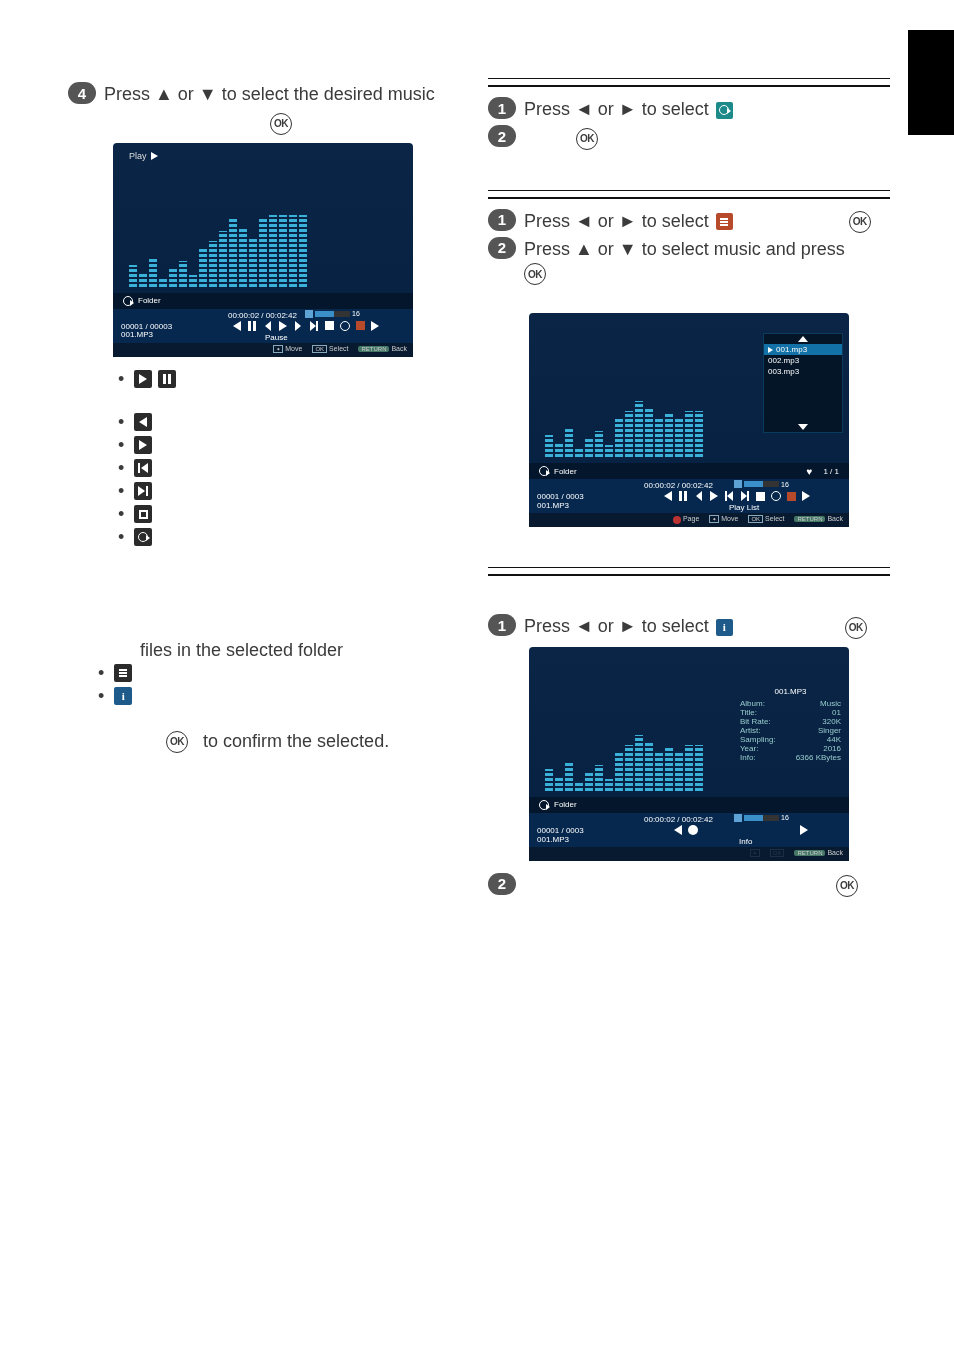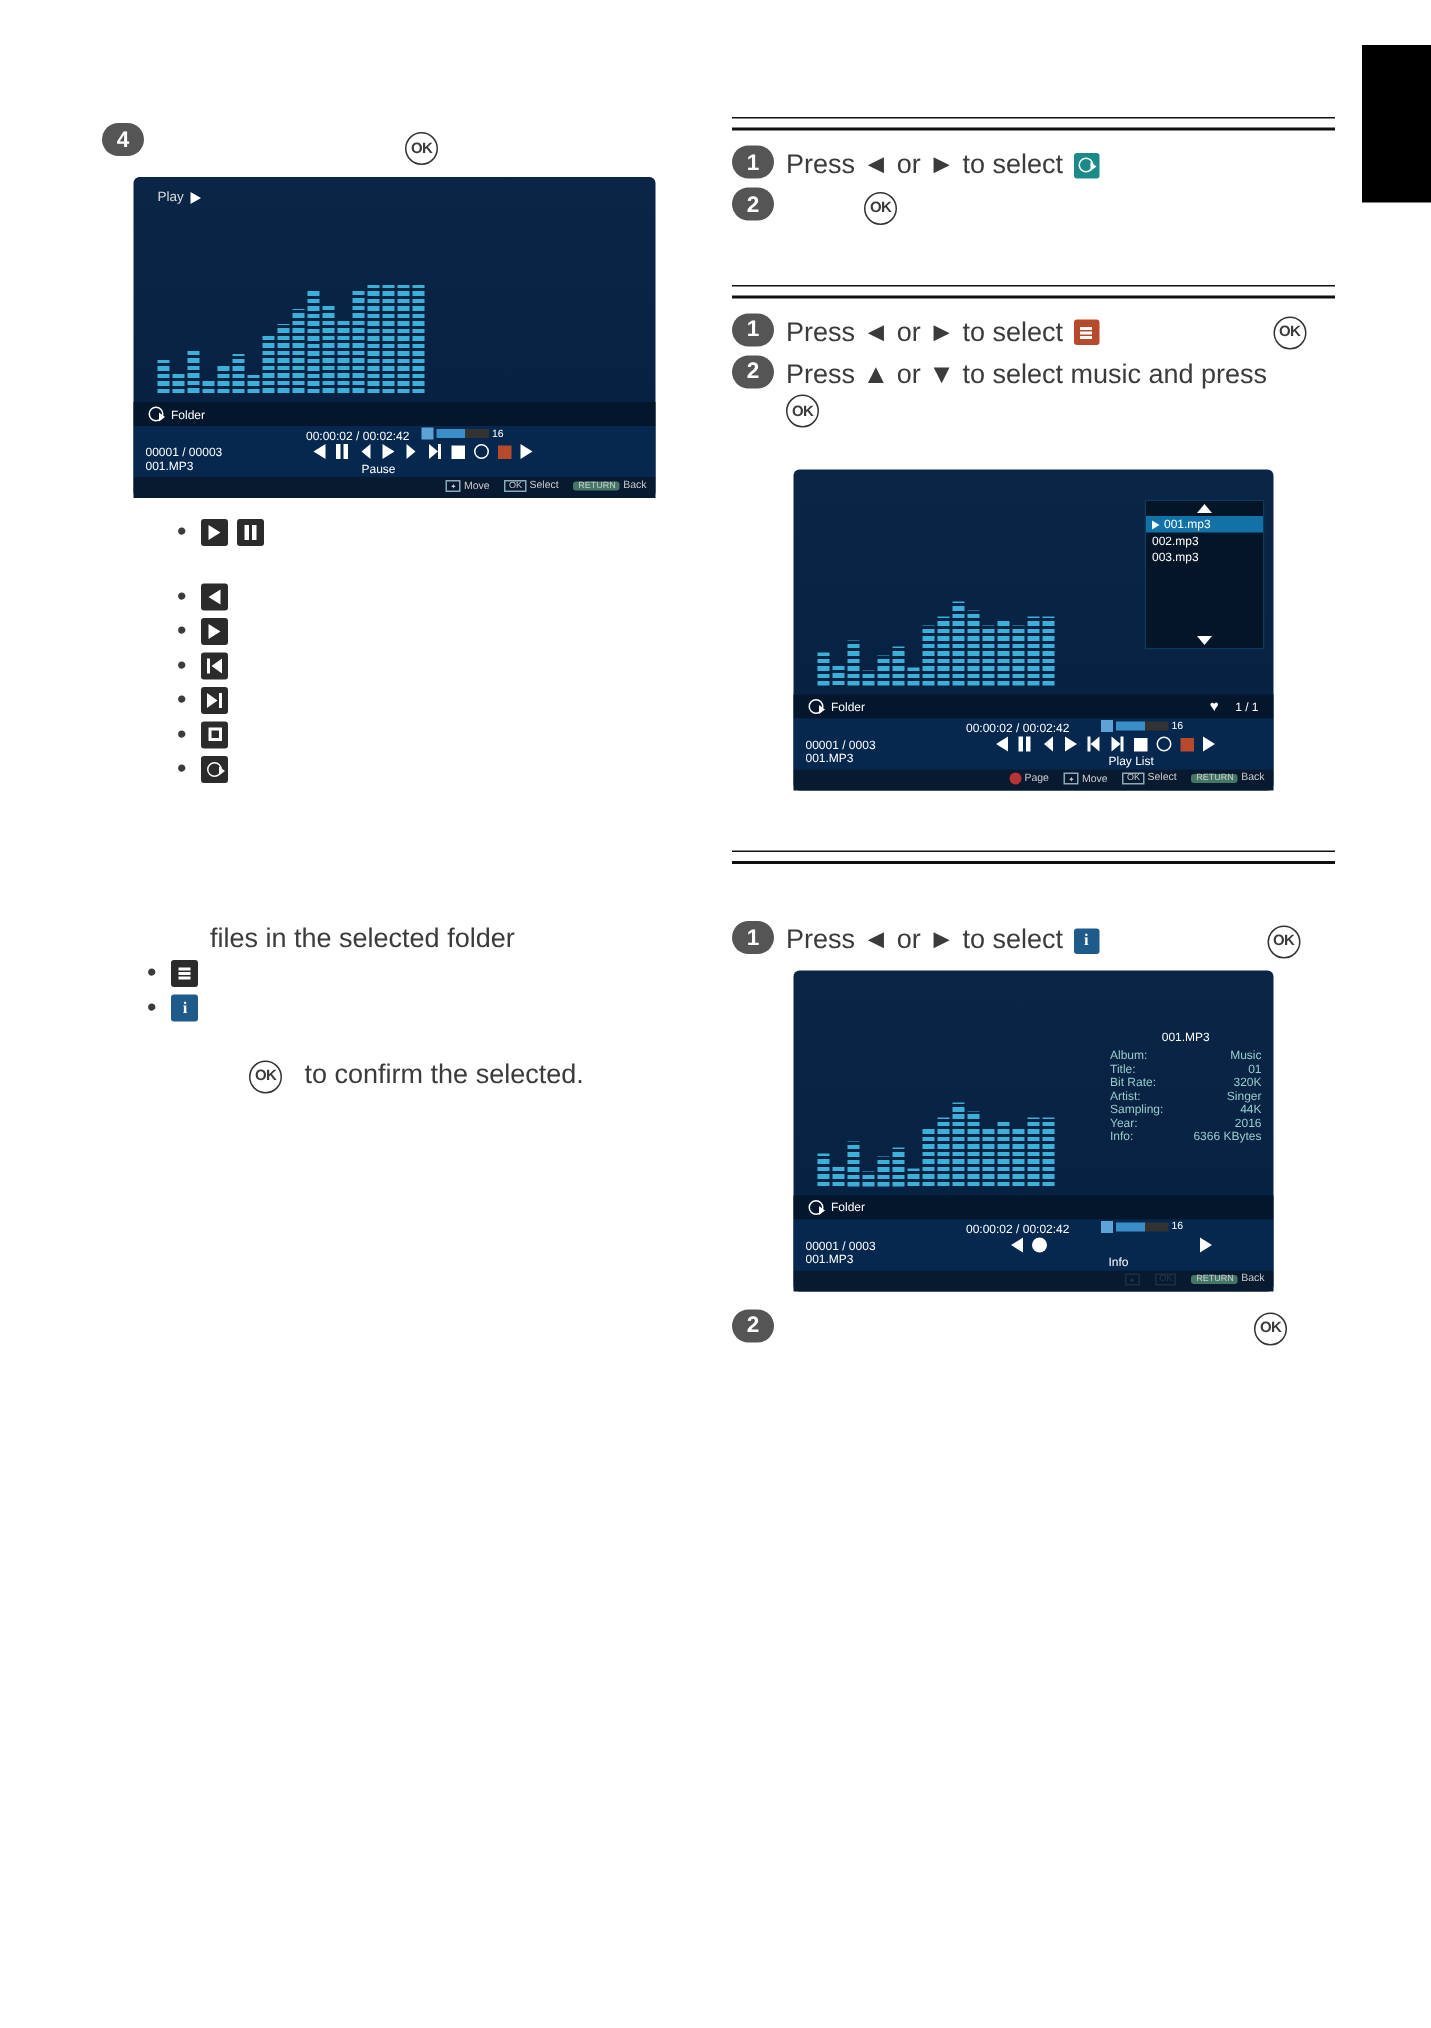--- a/index.html
+++ b/index.html
@@ -55,21 +55,21 @@
   .hr { border: none; border-top: 1.5px solid #111; margin: 6px 0; }
   .hr2 { border: none; border-top: 2px solid #111; margin: 4px 0 10px; }
 
   .screenshot {
     background: linear-gradient(#0a2545 0%, #052040 100%);
     border-radius: 4px;
     color: #fff;
     font-size: 9px;
     position: relative;
     margin: 8px auto 12px;
-    width: 348px;
+    width: 300px;
   }
   .ss-body { height: 150px; position: relative; }
   .ss-play-ind { position:absolute; top:8px; left:16px; font-size:9px; color:#ddd;}
   .ss-play-ind .tri { display:inline-block; width:0;height:0;border-top:4px solid transparent;border-bottom:4px solid transparent;border-left:7px solid #fff; vertical-align:middle; margin-left:4px;}
   .equalizer { position:absolute; bottom:6px; left:16px; display:flex; align-items:flex-end; gap:2px; }
   .equalizer .bar { width:8px; background: repeating-linear-gradient(to top, #3bb0d8 0 3px, transparent 3px 5px); }
   .repeat-row { height:16px; background:#04162c; padding:2px 10px; display:flex; align-items:center; gap:5px;}
   .repeat-icon { display:inline-block; width:10px;height:10px;border:1.5px solid #fff;border-radius:50%; position:relative;}
   .repeat-icon::after{content:"";position:absolute;right:-2px;top:3px;border-top:3px solid transparent;border-bottom:3px solid transparent;border-left:4px solid #fff;}
   .ctrl-row { height:34px; background:#06284f; position:relative; padding:3px 16px;}
@@ -135,20 +135,21 @@
 </head>
 <body>
 
 <div class="side-tab"></div>
 
 <div class="col-left">
 
   <div class="step-row">
     <span class="step-badge">4</span>
     <div class="step-text">
+      <span>Press ▲ or ▼ to select the desired music</span>
       <div style="text-align:center;margin-top:4px;">
          <span class="ok-circle">OK</span>
       </div>
     </div>
   </div>
 
   <div class="screenshot">
     <div class="ss-body">
       <div class="ss-play-ind"><span>Play</span><span class="tri"></span></div>
       <div class="equalizer">
@@ -425,21 +426,21 @@
                 <span></span>
               </span>
               <span style="width:2px;height:10px;background:#fff"></span>
             </span>
           </span>
         <span class="ci-stop"></span>
         <span class="ci-rep"></span>
         <span class="ci-list"></span>
         <span class="ci ci-play"></span>
       </div>
-      <div class="ctrl-label" style="left:210px;text-align:center;">Play List</div>
+      <div class="ctrl-label" style="left:200px;text-align:center;">Play List</div>
     </div>
     <div class="hint-row">
       <span><span style="display:inline-block;width:8px;height:8px;border-radius:50%;background:#b33;vertical-align:middle;"></span> <span>Page</span></span>
       <span><span class="arr-mini">✦</span> <span>Move</span></span>
       <span><span class="ok-mini">OK</span> <span>Select</span></span>
       <span><span class="ret-mini">RETURN</span> <span>Back</span></span>
     </div>
   </div>
 
   <div style="height:22px"></div>

